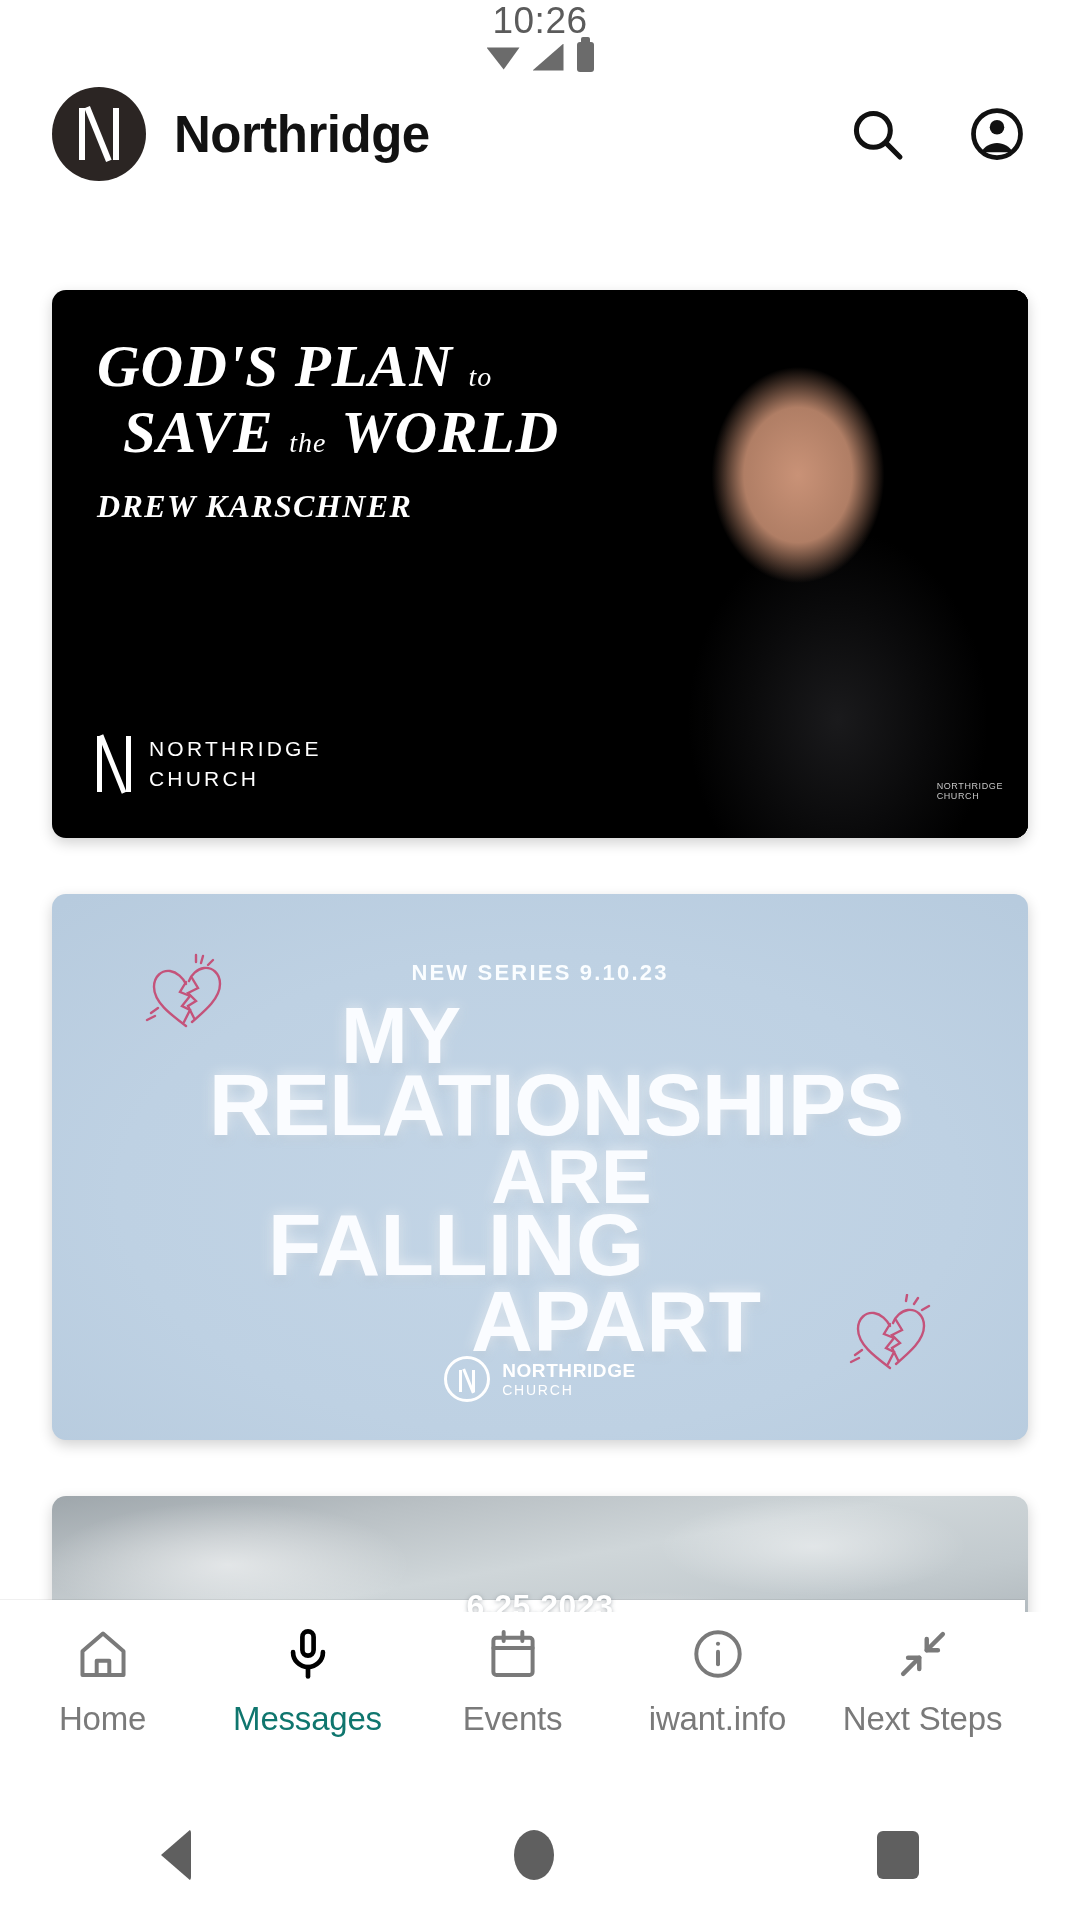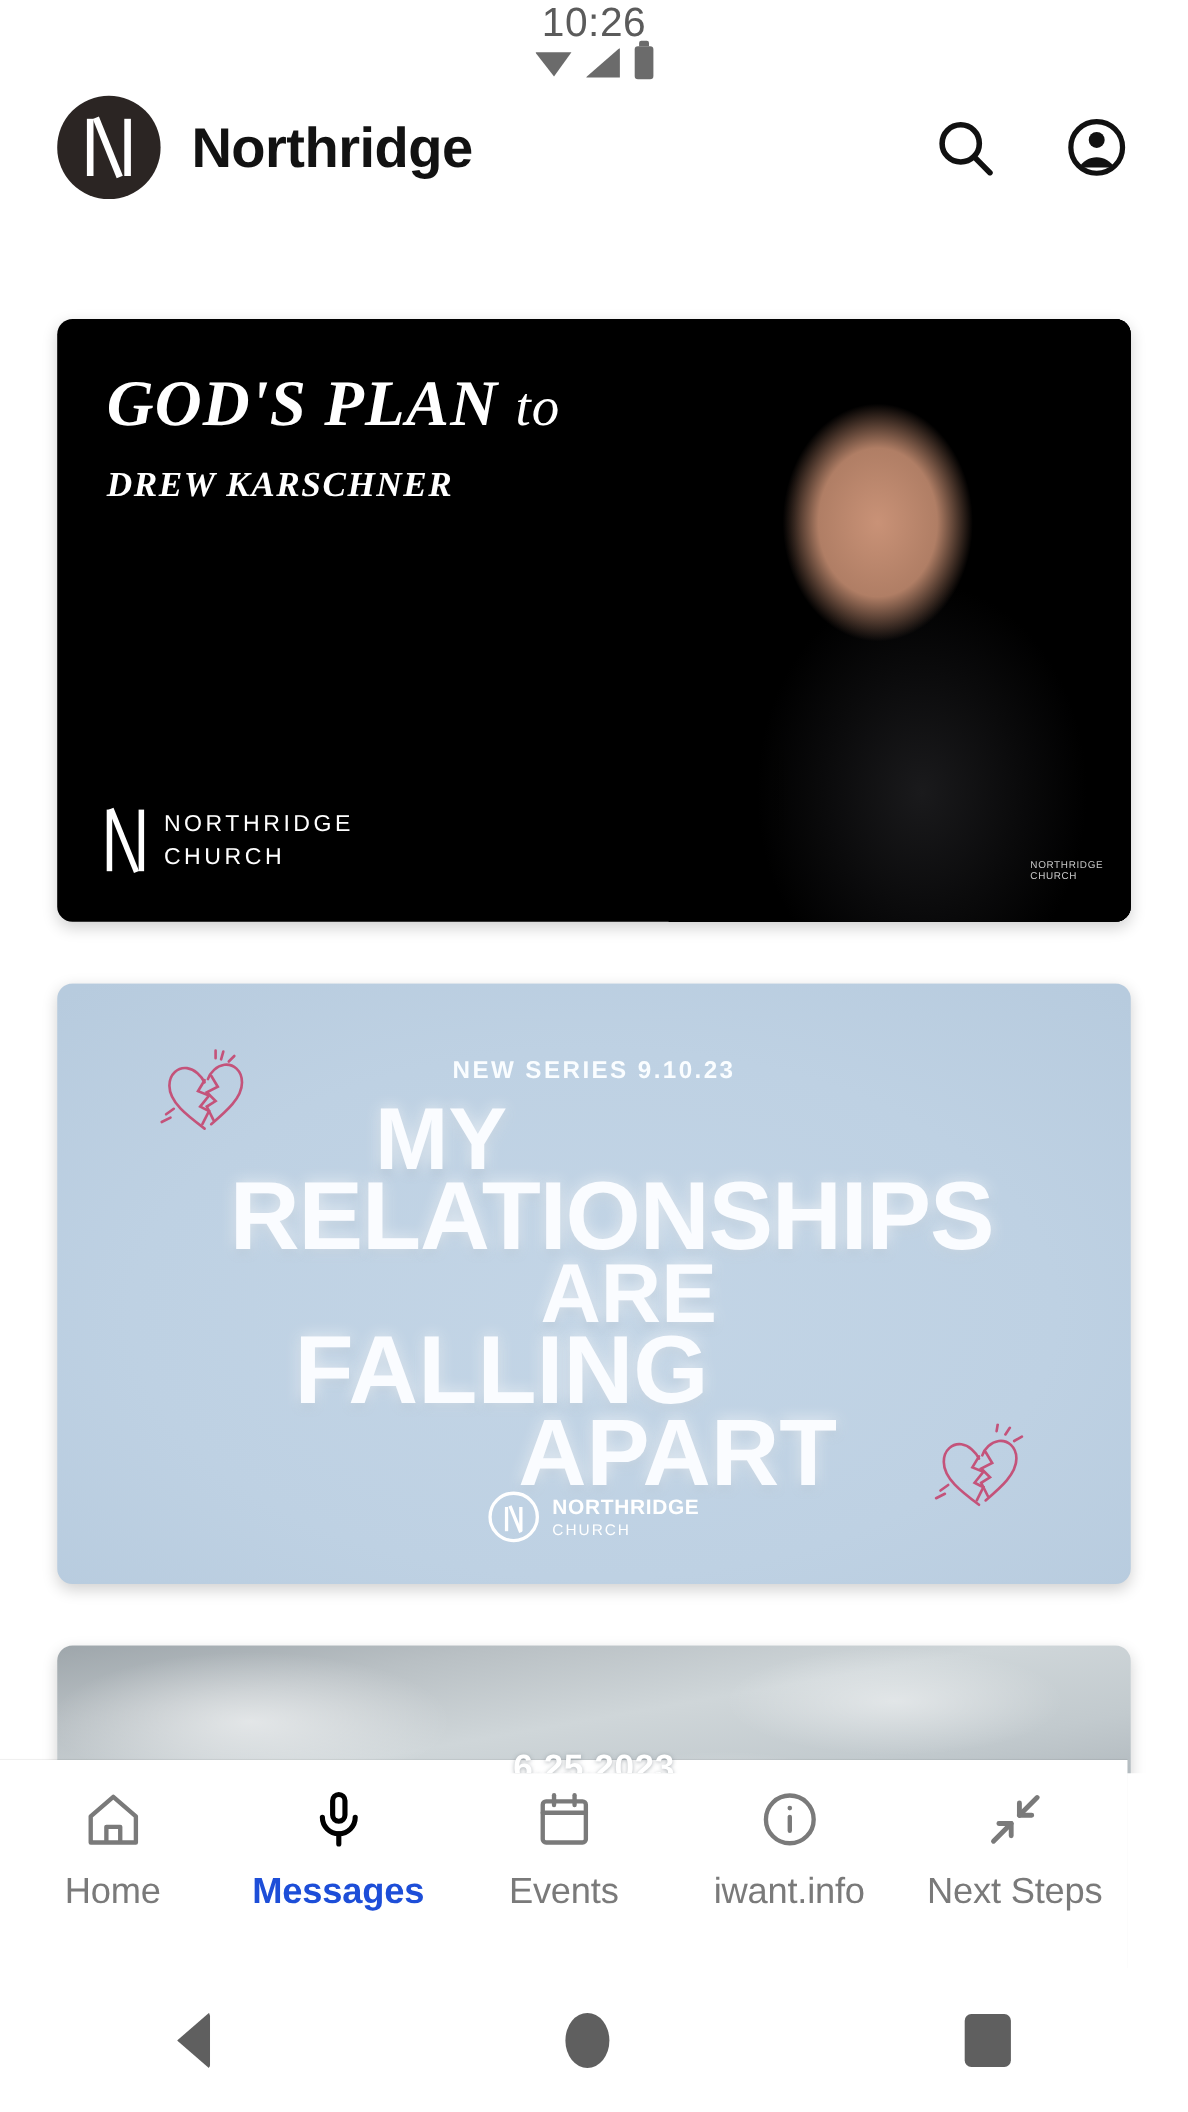--- a/index.html
+++ b/index.html
@@ -114,21 +114,21 @@
   }
   .c1-text { position:absolute; left:45px; top:46px; z-index:4; }
   .c1-line {
     font-family:"Liberation Serif", serif;
     font-style:italic; font-weight:bold; color:#fff;
     white-space:nowrap; line-height:1.02;
   }
   .c1-l1 { font-size:59px; letter-spacing:1px; }
   .c1-l2 { font-size:59px; letter-spacing:1px; margin-top:6px; padding-left:26px; }
   .c1-small {
-    font-size:50px; font-weight:normal; font-style:italic;
+    font-size:28px; font-weight:normal; font-style:italic;
     font-family:"Liberation Serif", serif;
   }
   .c1-speaker {
     font-family:"Liberation Serif", serif;
     font-style:italic; font-weight:bold;
     font-size:32px; color:#fff; letter-spacing:1.4px;
     margin-top:26px;
   }
   .c1-logo {
     position:absolute; left:45px; bottom:44px; z-index:4;
@@ -216,21 +216,21 @@
     background:#fff; display:flex; align-items:flex-start;
     justify-content:space-around; padding-top:24px;
     box-shadow:0 -1px 0 rgba(0,0,0,0.06);
   }
   .tab {
     flex:1; display:flex; flex-direction:column;
     align-items:center; gap:16px; cursor:pointer;
   }
   .tab-ico { height:60px; display:flex; align-items:center; justify-content:center; }
   .tab-label { font-size:33px; color:#7a7a7a; letter-spacing:-0.2px; }
-  .tab.active .tab-label { color:#1d4ed8;font-weight:bold; }
+  .tab.active .tab-label { color:#0f766e; }
 
   
   .navbar {
     position:absolute; left:0; bottom:0; width:1080px; height:130px;
     background:#fff; display:flex; align-items:center; justify-content:space-around;
   }
   .nav-back {
     width:0; height:0; border-top:26px solid transparent;
     border-bottom:26px solid transparent; border-right:30px solid #5f5f5f;
     border-radius:4px;
@@ -286,20 +286,25 @@
       <div class="c1-photo">
         <div class="c1-shirt">
           <div>NORTHRIDGE</div>
           <div>CHURCH</div>
         </div>
       </div>
       <div class="c1-text">
         <div class="c1-line c1-l1">
           <span>GOD'S PLAN</span>
           <span class="c1-small">to</span>
+        </div>
+        <div class="c1-line c1-l2">
+          <span>SAVE</span>
+          <span class="c1-small">the</span>
+          <span>WORLD</span>
         </div>
         <div class="c1-speaker">DREW KARSCHNER</div>
       </div>
       <div class="c1-logo">
         <div class="c1-logo-mark">
           <span class="a"></span>
             <span class="c"></span>
             <span class="b"></span>
         </div>
         <div class="c1-logo-txt">

